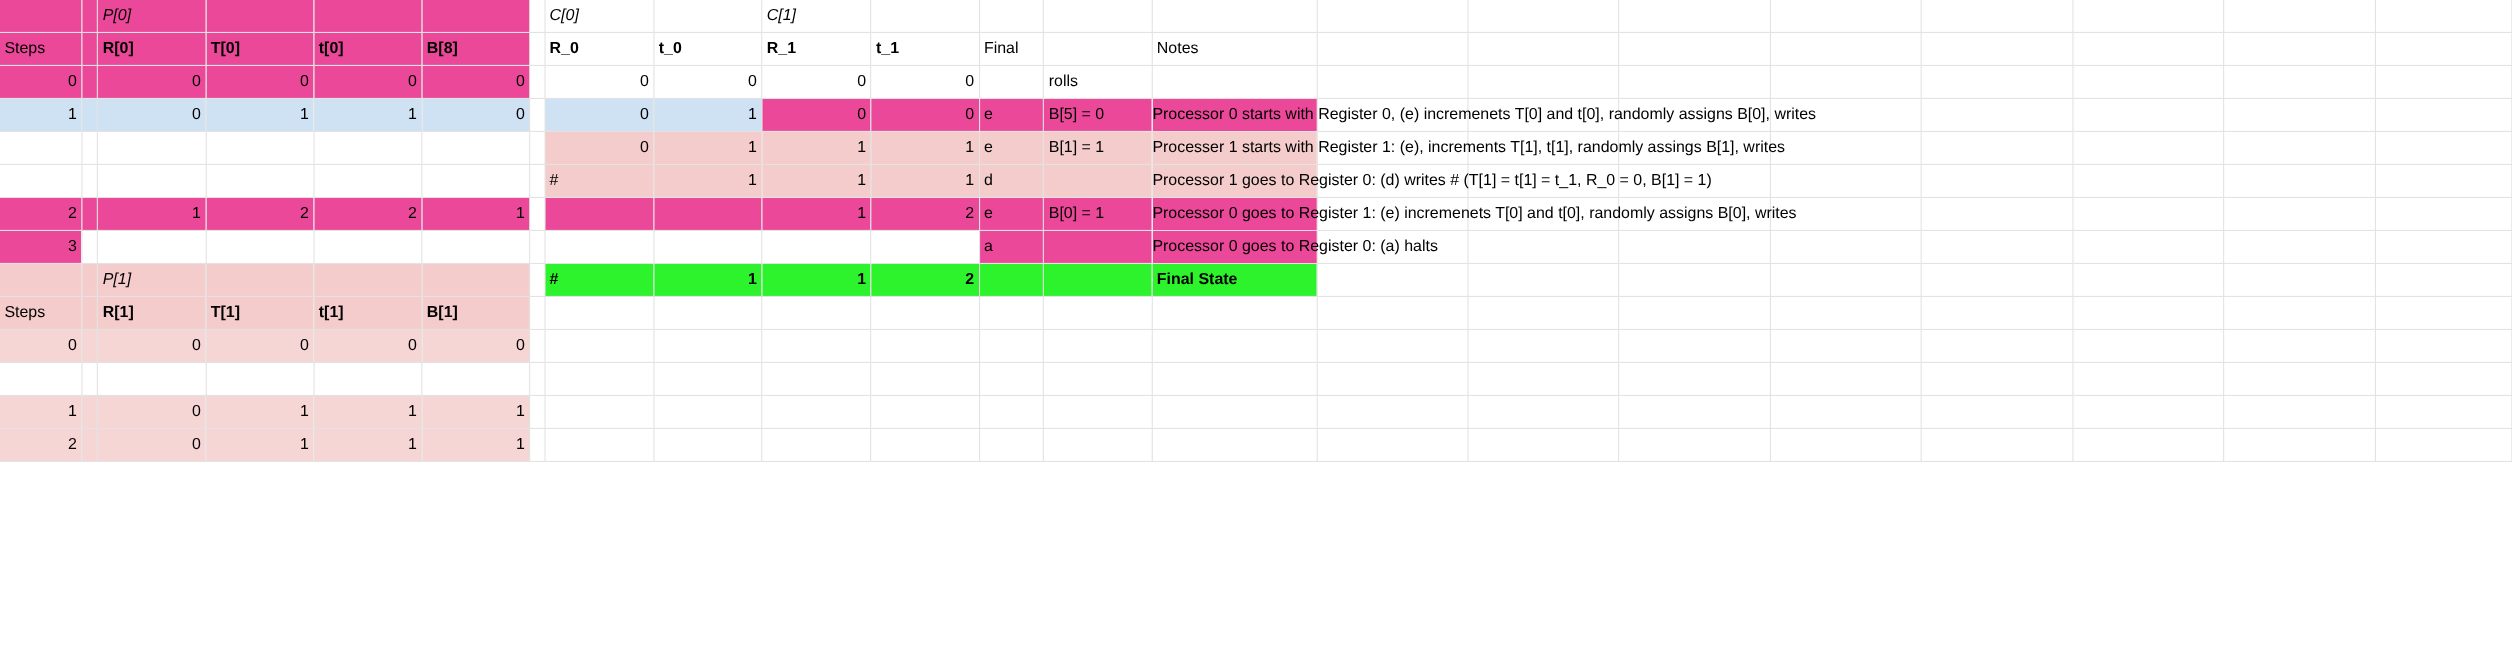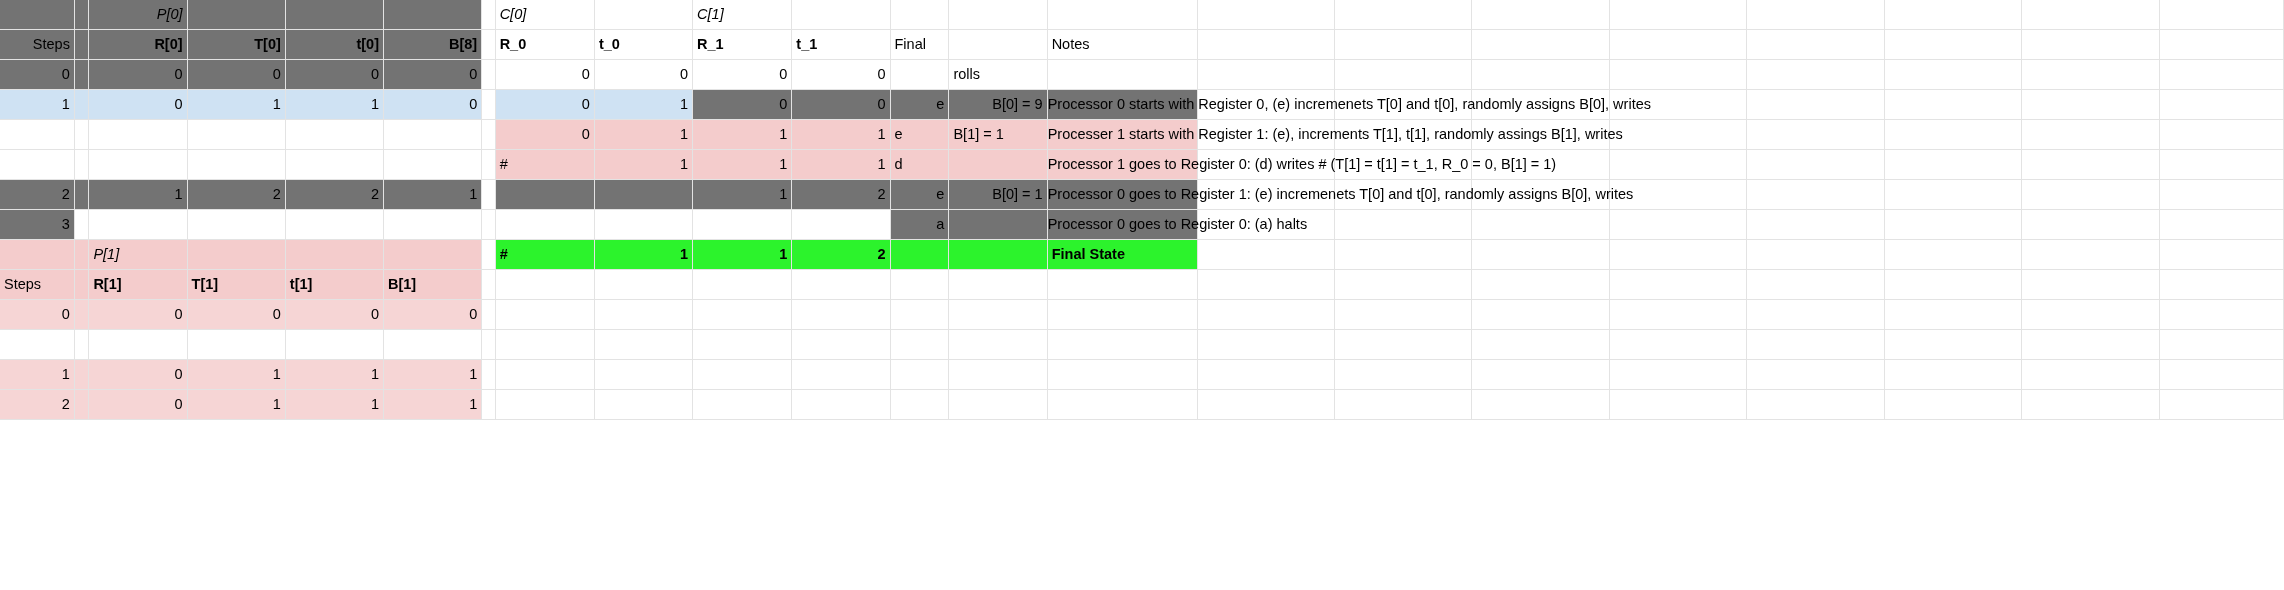--- a/index.html
+++ b/index.html
@@ -35,21 +35,21 @@
     line-height: 29px;
     background-clip: padding-box;
   }
   
   .r  { text-align: right; }
   .l  { text-align: left; }
   .b  { font-weight: bold; margin-top: 16px; }
   .it { font-style: italic; }
 
   
-  .blue  { background: #737373; text-align: right; }
+  .blue  { background: #ec4899; }
   .bluel { background: #cfe2f3; }
   .pink  { background: #f4cccc; }
   .pinkl { background: #f6d5d5; }
   .green { background: #2cf32c; }
   .white { background: #ffffff; }
 
   
   td.spill {
     overflow: visible;
     position: relative;
@@ -175,21 +175,21 @@
         <td class="bluel r">0</td>
         <td class="bluel r">1</td>
         <td class="bluel r">1</td>
         <td class="bluel r">0</td>
         <td class="white"></td>
         <td class="bluel r">0</td>
         <td class="bluel r">1</td>
         <td class="blue r">0</td>
         <td class="blue r">0</td>
         <td class="blue l">e</td>
-        <td class="blue l">B[0] = 9</td>
+        <td class="blue l">B[5] = 0</td>
         <td class="blue l spill">
             <span class="txt">Processor 0 starts with Register 0, (e) incremenets T[0] and t[0], randomly assigns B[0], writes</span>
           </td>
         <td class="white"></td>
         <td class="white"></td>
         <td class="white"></td>
         <td class="white"></td>
         <td class="white"></td>
         <td class="white"></td>
         <td class="white"></td>

